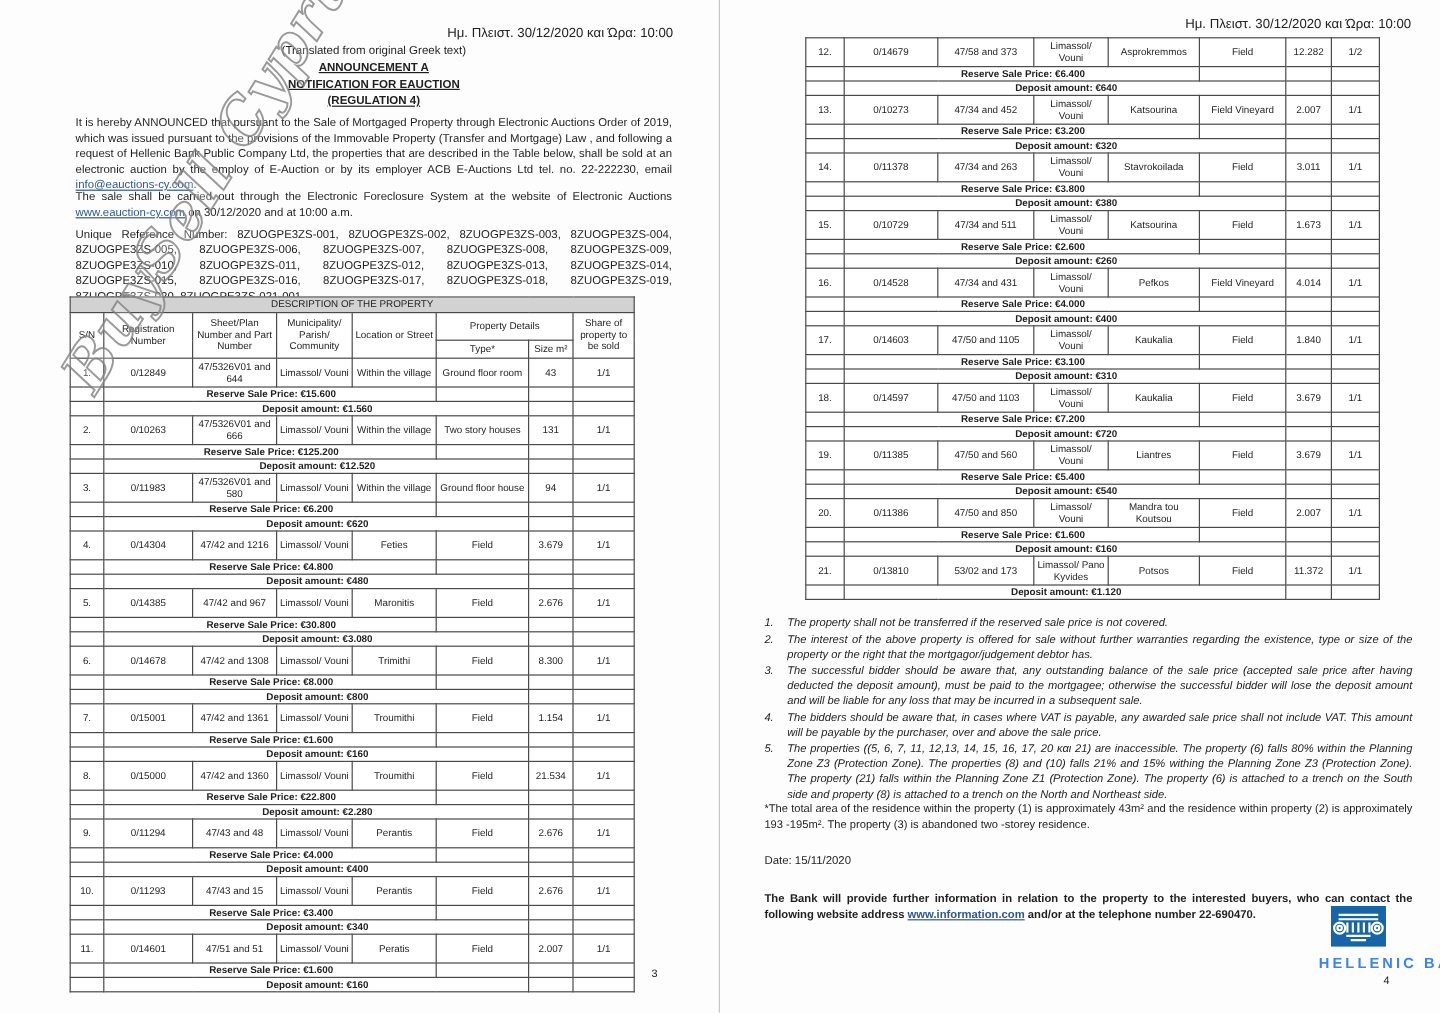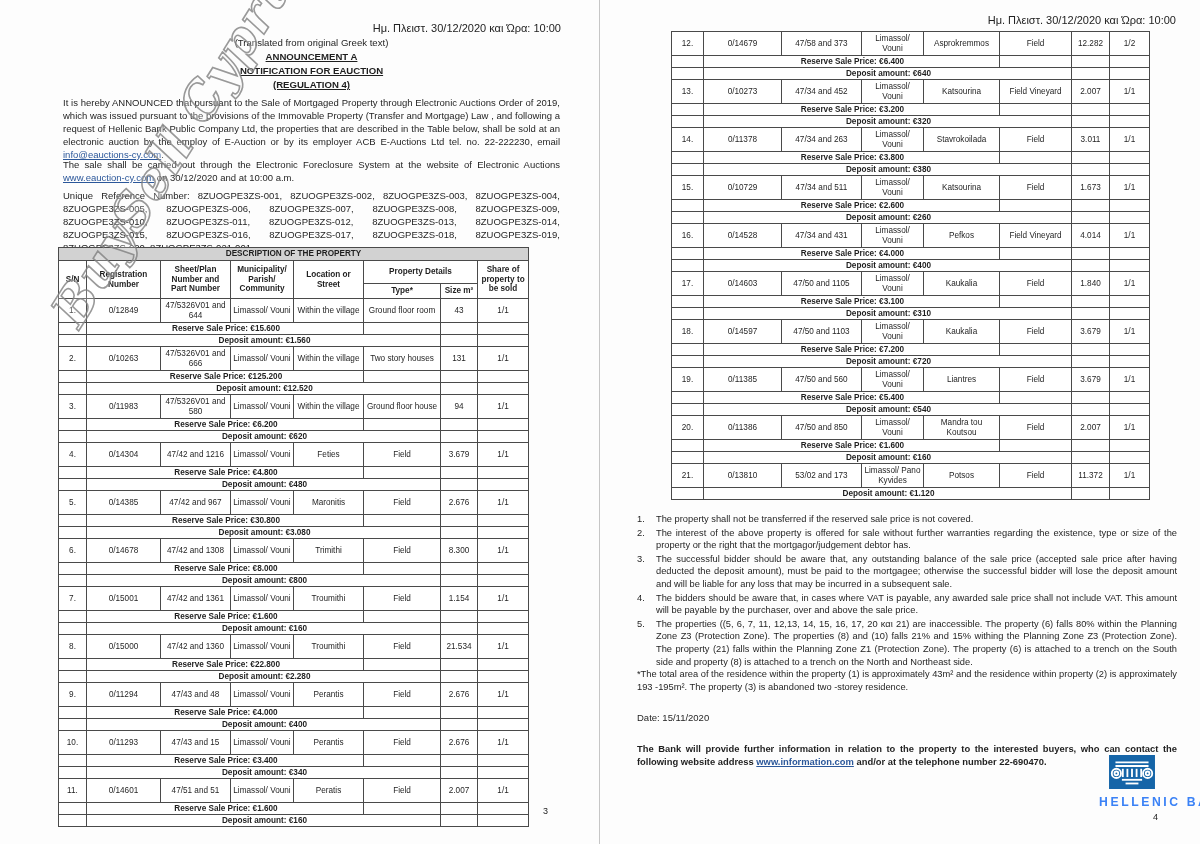--- a/index.html
+++ b/index.html
@@ -26,30 +26,30 @@
   #refs{top:189px;}
   a.doclink{color:#2b579a;text-decoration:underline;cursor:pointer;}
 
   table.prop-table{border-collapse:collapse;table-layout:fixed;background:#fff;}
   #table-p3{position:absolute;top:247px;left:58px;width:470px;}
   #table-p4{position:absolute;top:31px;left:70px;width:478px;}
   .prop-table td,.prop-table th{
     border:1px solid #4a4a4a;padding:0 2px;text-align:center;vertical-align:middle;
     font-size:8.2px;line-height:1.18;overflow:hidden;color:#1f1f1f;
   }
-  .prop-table th{font-weight:bold;}
+  .prop-table th{font-weight:normal;}
   .tbl-title{background:#d2d2d2;height:12px;font-size:8.6px;}
   .prop-table thead tr.h1 th{height:22px;}
   .prop-table thead tr.h2 th{height:14px;}
   .prop-table tbody tr.mainrow td{height:23px;}
   .prop-table tbody tr.subrow td{height:11px;}
   .prop-table td.sublabel{text-align:center;font-weight:bold;padding-left:4px;white-space:nowrap;}
 
   #notes{position:absolute;top:513px;left:36px;width:540px;}
-  #notes ol{margin:0;padding:0;list-style:none;counter-reset:n;}
+  #notes ol{margin:0;padding:0;list-style:none;counter-reset:n;font-style:italic;}
   #notes li{
     counter-increment:n;position:relative;padding-left:19px;margin-bottom:1px;
     font-size:9.3px;line-height:12.6px;text-align:justify;
   }
   #notes li::before{content:counter(n) ".";position:absolute;left:0;top:0;}
 
   #footnote{position:absolute;top:668px;left:36px;width:540px;font-size:9.3px;line-height:13px;text-align:justify;}
   #date-line4{position:absolute;top:712px;left:36px;font-size:9.5px;}
   #bank-para{position:absolute;top:742px;left:36px;width:540px;font-size:9.4px;line-height:13px;font-weight:bold;text-align:justify;}
 

